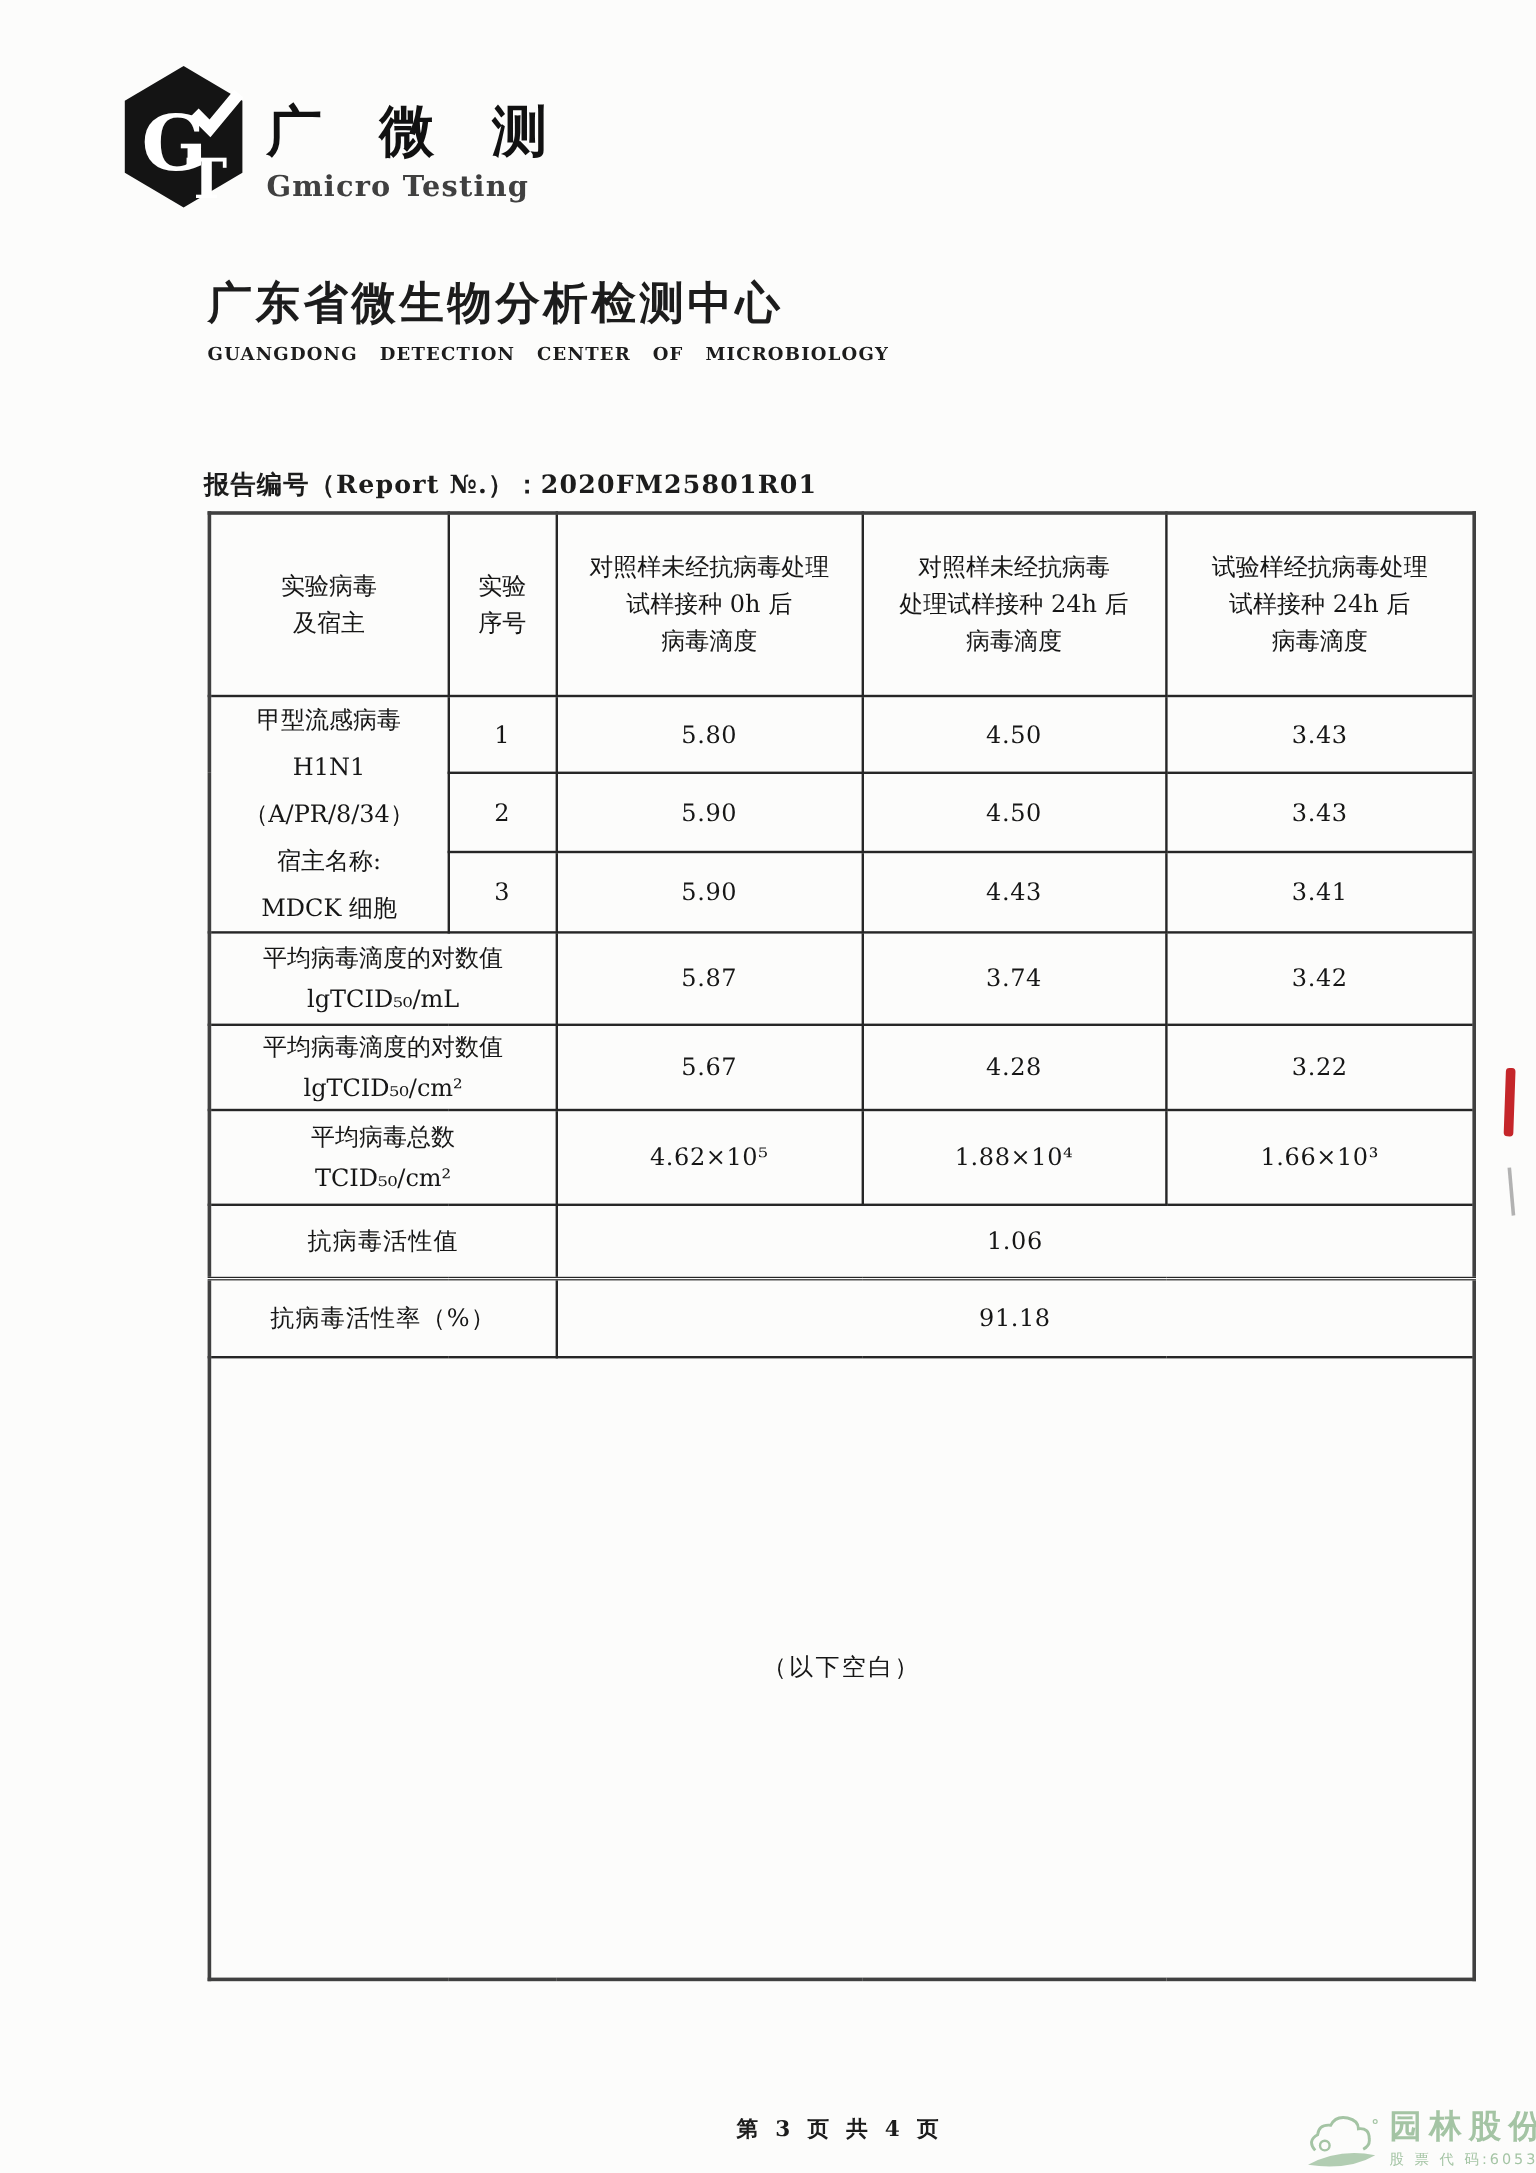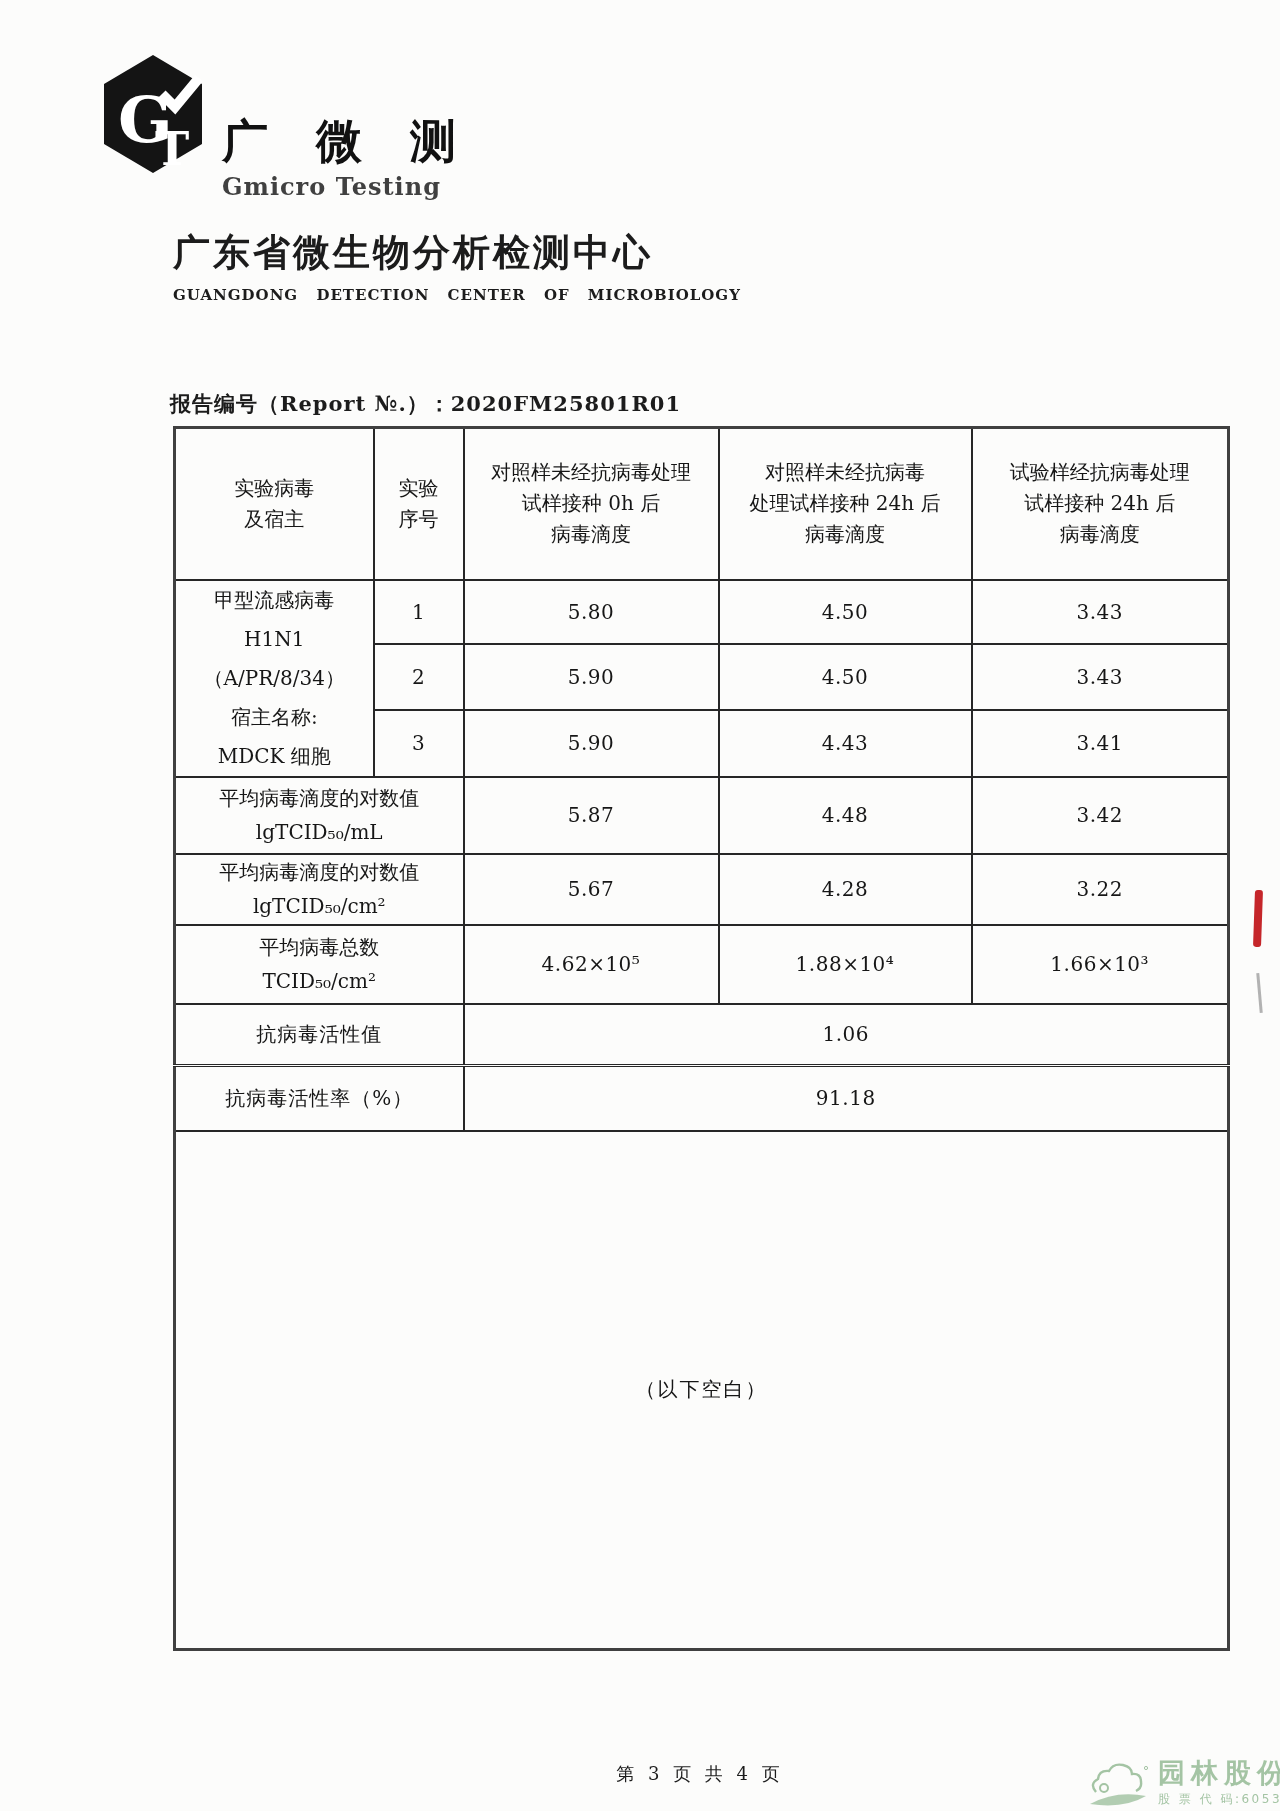--- a/index.html
+++ b/index.html
@@ -5,21 +5,21 @@
   html,body{margin:0;padding:0;background:#e8e8e8;}
   .page{
     position:relative;width:1280px;height:1811px;background:#fcfcfb;
     font-family:"DejaVu Serif","Liberation Serif",serif;color:#1c1c1c;
     overflow:hidden;margin:0 auto;
   }
   
   .logo-block{position:absolute;left:98px;top:52px;display:flex;align-items:flex-start;}
   .logo-hex{width:110px;height:124px;}
   .logo-text{margin-left:14px;margin-top:34px;}
-  .logo-cn{font-size:46px;font-weight:bold;letter-spacing:16px;line-height:1;white-space:nowrap;color:#111;margin-top:32px;}
+  .logo-cn{font-size:46px;font-weight:bold;letter-spacing:16px;line-height:1;white-space:nowrap;color:#111;}
   .logo-en{font-size:24px;font-weight:bold;margin-top:8px;letter-spacing:1px;color:#404040;}
   .t-cn{position:absolute;left:173px;width:1054px;top:228px;font-size:37px;font-weight:bold;letter-spacing:3px;white-space:nowrap;}
   .t-en{position:absolute;left:173px;width:1054px;top:286px;font-size:15px;font-weight:bold;word-spacing:12px;letter-spacing:1px;}
   .t-res{position:absolute;left:173px;width:1054px;top:315px;font-size:33px;font-weight:bold;letter-spacing:15px;}
   .t-res-en{position:absolute;left:173px;width:1054px;top:360px;font-size:13.5px;font-weight:bold;letter-spacing:.5px;word-spacing:3px;}
   
   .report-line{position:absolute;left:170px;top:390px;font-size:21px;font-weight:bold;letter-spacing:1px;}
   
   table.result{
     position:absolute;left:173px;top:426px;border-collapse:collapse;table-layout:fixed;
@@ -40,21 +40,21 @@
   tr.h-header{height:152px;}
   tr.h-r1{height:58px;} tr.h-r2{height:59px;} tr.h-r3{height:60px;}
   tr.h-r4{height:77px;} tr.h-r5{height:71px;} tr.h-r6{height:79px;}
   tr.h-r7{height:62px;} tr.h-r8{height:65px;}
   tr.h-blank{height:519px;}
   tr.h-r8 td{border-top:3px double #262626;}
   
   .red-seal-mark{position:absolute;left:1254px;top:890px;width:8px;height:57px;background:#c5262a;border-radius:3px;transform:rotate(2deg);}
   .gray-mark{position:absolute;left:1258px;top:973px;width:3px;height:40px;background:#9a9a9a;transform:rotate(-5deg);opacity:.75;}
   
-  .page-footer{position:absolute;left:173px;width:1054px;top:1762px;text-align:center;font-size:18px;font-weight:normal;letter-spacing:4px;}
+  .page-footer{position:absolute;left:173px;width:1054px;top:1762px;text-align:center;font-size:18px;font-weight:bold;letter-spacing:4px;}
   .brand{position:absolute;left:1086px;top:1758px;display:flex;align-items:flex-start;}
   .brand-cloud{width:68px;height:48px;margin-top:4px;}
   .brand-text{margin-left:4px;}
   .brand-name{font-size:27px;font-weight:bold;letter-spacing:6px;color:#a4c4a4;line-height:1.1;white-space:nowrap;font-family:"DejaVu Sans","Liberation Sans",sans-serif;}
   .brand-code{font-size:12px;letter-spacing:2.5px;color:#a4c4a4;margin-top:3px;white-space:nowrap;font-family:"DejaVu Sans","Liberation Sans",sans-serif;}
 </style>
 </head>
 <body>
 
 <div class="page">
@@ -122,21 +122,21 @@
     <tr class="h-r3">
       <td class="num">3</td>
       <td class="num">5.90</td>
       <td class="num">4.43</td>
       <td class="num">3.41</td>
     </tr>
     <tr class="h-r4">
       <td class="rlabel" colspan="2">平均病毒滴度的对数值
 lgTCID₅₀/mL</td>
       <td class="num">5.87</td>
-      <td class="num">4.48</td>
+      <td class="num">3.74</td>
       <td class="num">3.42</td>
     </tr>
     <tr class="h-r5">
       <td class="rlabel" colspan="2">平均病毒滴度的对数值
 lgTCID₅₀/cm²</td>
       <td class="num">5.67</td>
       <td class="num">4.28</td>
       <td class="num">3.22</td>
     </tr>
     <tr class="h-r6">

